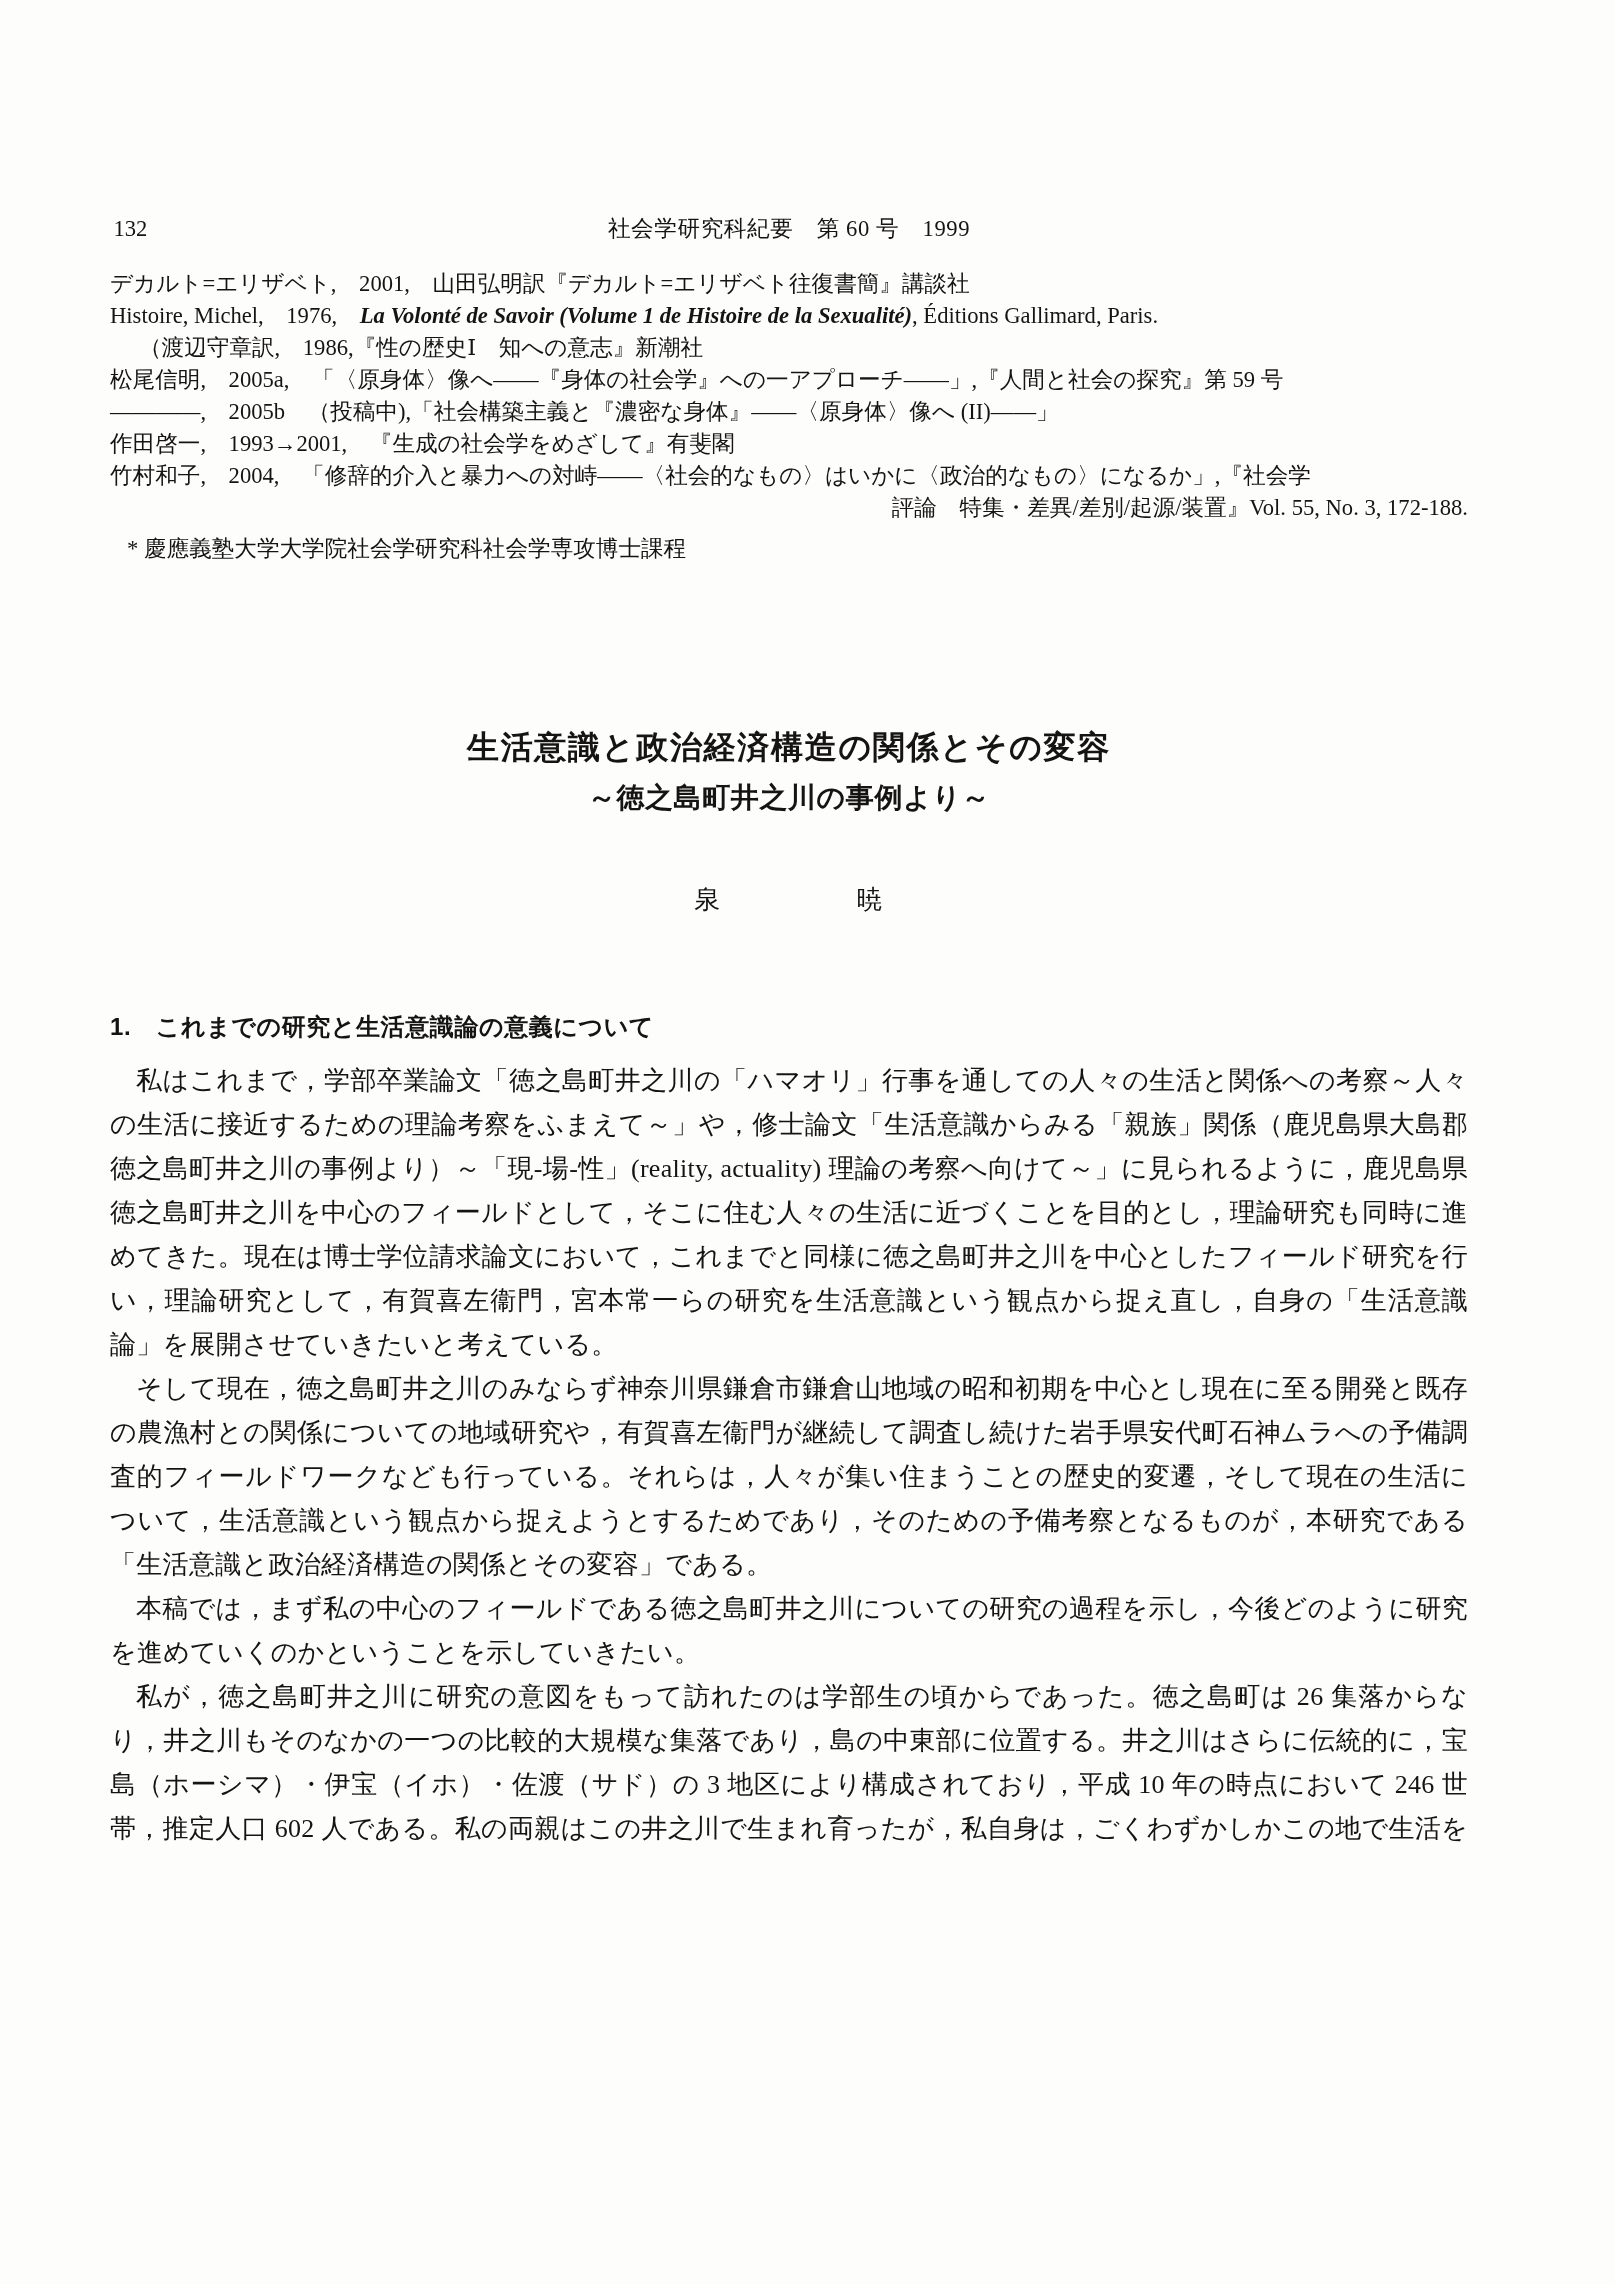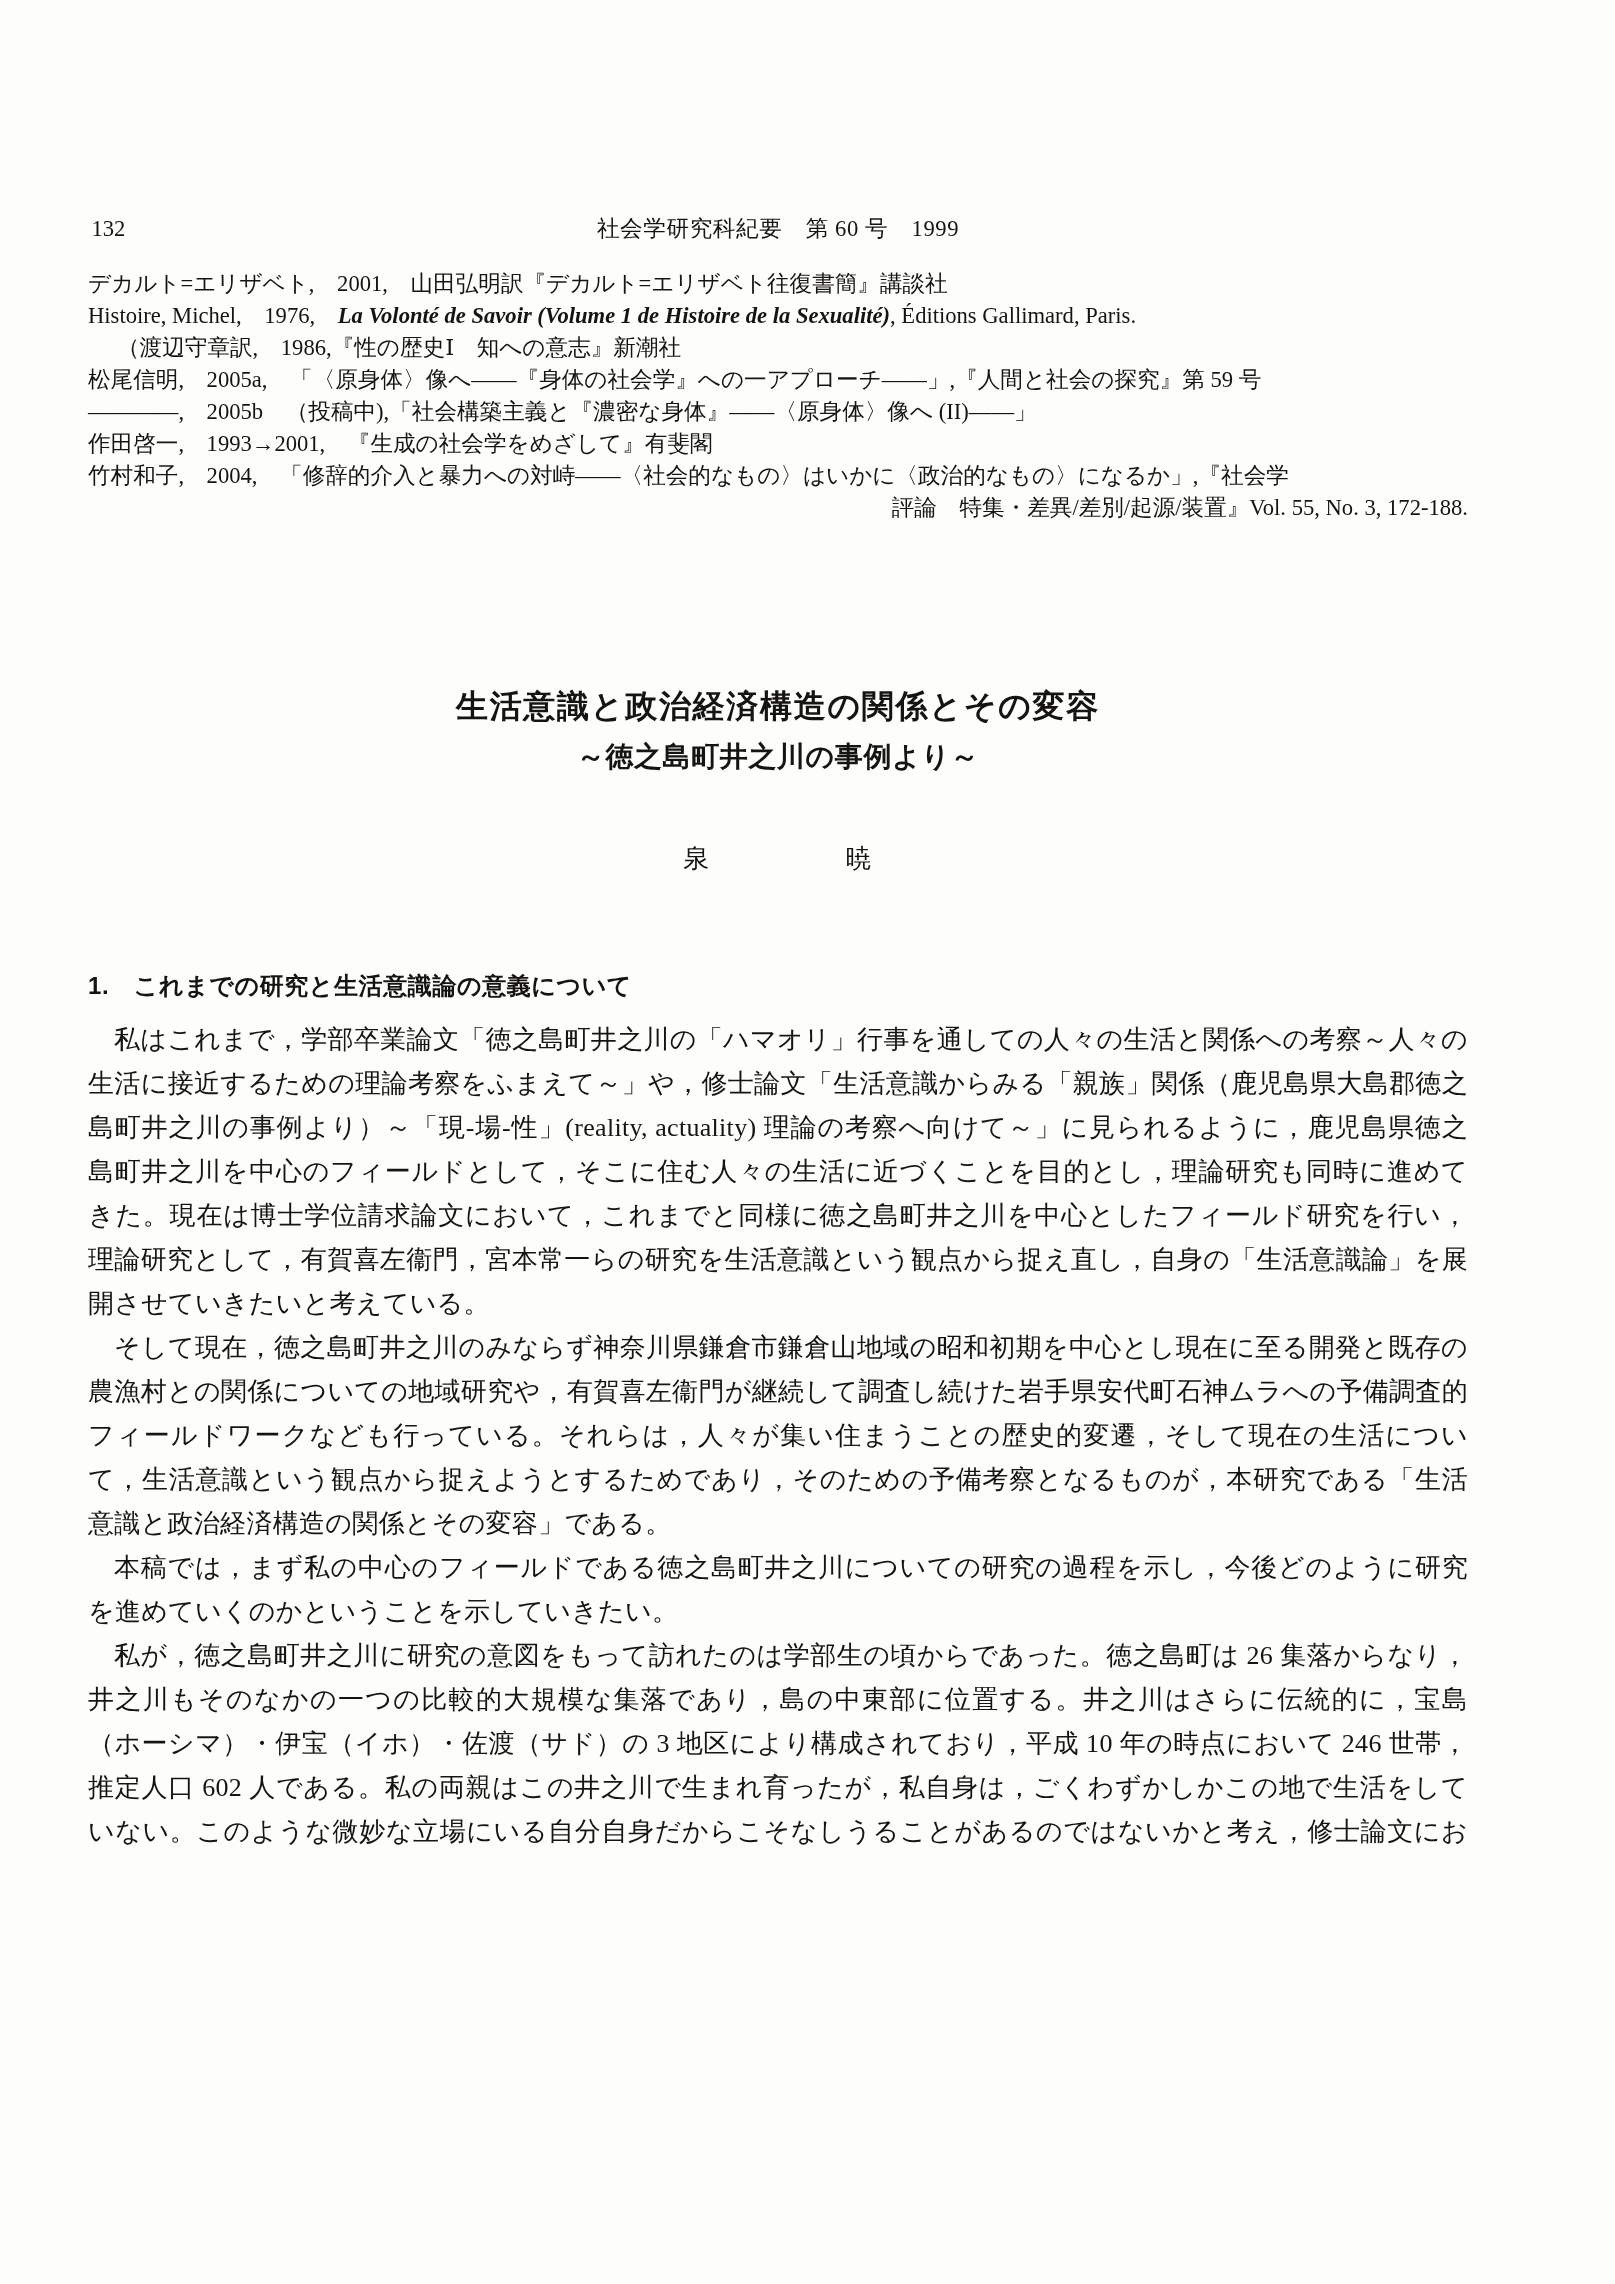--- a/index.html
+++ b/index.html
@@ -9,21 +9,21 @@
     height: 2284px;
     background: #fdfdfb;
     color: #151412;
     font-family: "Liberation Serif", "DejaVu Serif", serif;
     -webkit-font-smoothing: antialiased;
   }
   .page {
     position: relative;
     width: 1616px;
     height: 1852px;
-    padding: 214px 148px 113px 88px;
+    padding: 214px 148px 113px 110px;
     overflow: hidden;
   }
 
   
   .running-head {
     position: relative;
     height: 29px;
     font-size: 22.6px;
     line-height: 29px;
     margin-bottom: 25px;
@@ -105,20 +105,21 @@
 
   <section class="refs">
     <p class="ref-line">デカルト=エリザベト,　2001,　山田弘明訳『デカルト=エリザベト往復書簡』講談社</p>
     <p class="ref-line"><span>Histoire, Michel,　1976,　</span><em class="ref-italic">La Volonté de Savoir (Volume 1 de Histoire de la Sexualité)</em><span>, Éditions Gallimard, Paris.</span></p>
     <p class="ref-line indent-1">（渡辺守章訳,　1986,『性の歴史Ⅰ　知への意志』新潮社</p>
     <p class="ref-line">松尾信明,　2005a,　「〈原身体〉像へ——『身体の社会学』への一アプローチ——」,『人間と社会の探究』第 59 号</p>
     <p class="ref-line">————,　2005b　（投稿中),「社会構築主義と『濃密な身体』——〈原身体〉像へ (II)——」</p>
     <p class="ref-line">作田啓一,　1993→2001,　『生成の社会学をめざして』有斐閣</p>
     <p class="ref-line">竹村和子,　2004,　「修辞的介入と暴力への対峙——〈社会的なもの〉はいかに〈政治的なもの〉になるか」,『社会学</p>
     <p class="ref-line indent-2">評論　特集・差異/差別/起源/装置』Vol. 55, No. 3, 172-188.</p>
+    <p class="footnote">* 慶應義塾大学大学院社会学研究科社会学専攻博士課程</p>
   </section>
 
   <section class="title-block">
     <h1 class="main-title">生活意識と政治経済構造の関係とその変容</h1>
     <p class="subtitle">～徳之島町井之川の事例より～</p>
     <p class="author">泉　　　　　暁</p>
   </section>
 
   <section class="article">
     <h2 class="section-heading">1.　これまでの研究と生活意識論の意義について</h2>

